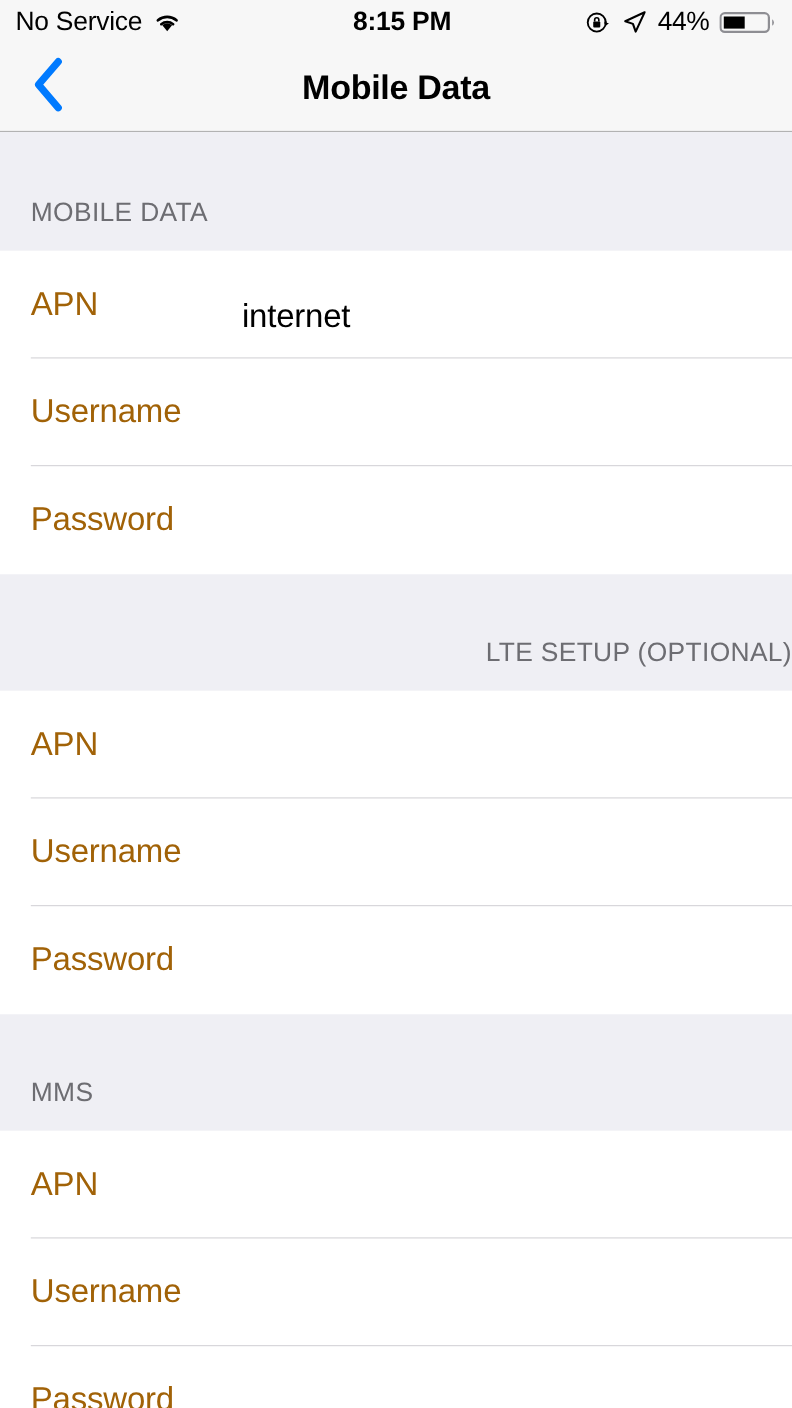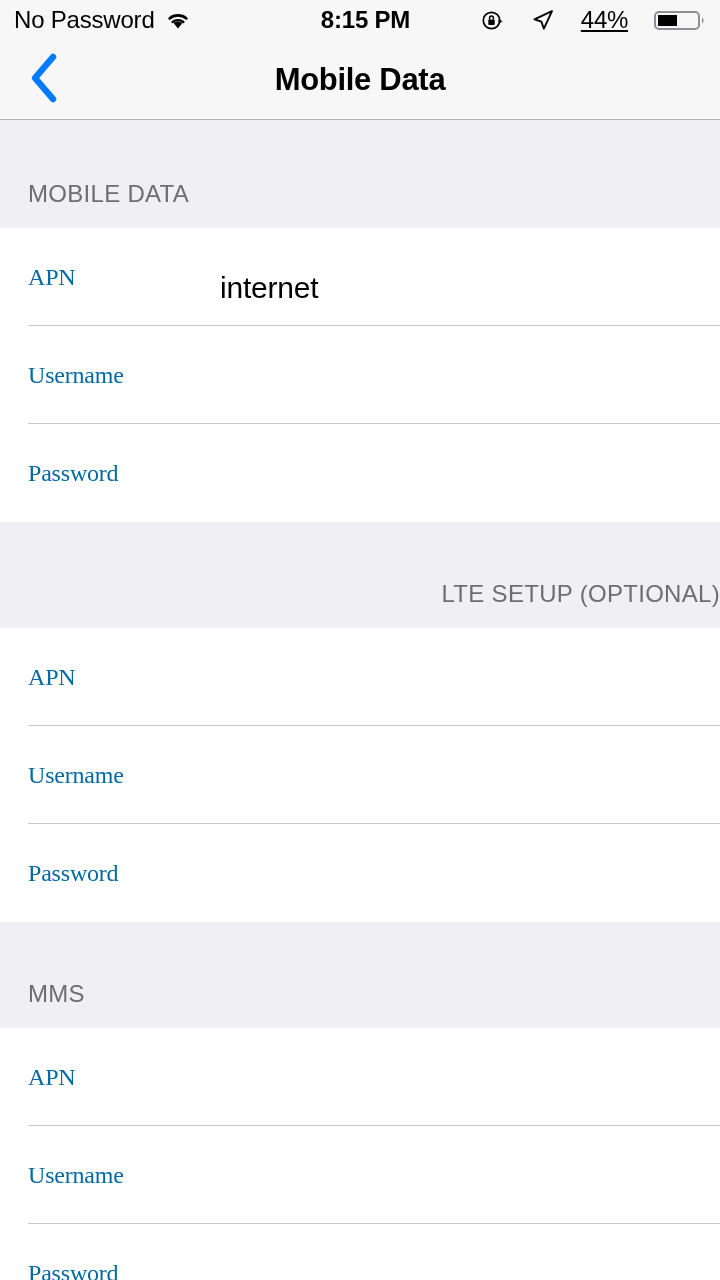--- a/index.html
+++ b/index.html
@@ -40,24 +40,23 @@
   }
   .status-center {
     position: absolute;
     left: 11px; right: 0;
     text-align: center;
     pointer-events: none;
   }
   .status-right {
     display: flex;
     align-items: center;
-    gap: 26px;
+    gap: 9px;
     margin-left: auto;
     flex: 0 0 auto;
-    text-decoration: underline;
   }
   .status-text {
     font-size: 24px;
     color: #000000;
     letter-spacing: -0.2px;
     line-height: 1;
   }
   .status-time {
     font-size: 24px;
     font-weight: bold;
@@ -144,45 +143,44 @@
     left: 28px;
     right: 0;
     bottom: 0;
     height: 1px;
     background: #C8C7CC;
   }
   .row.last::after {
     display: none;
   }
   .row-label {
-    font-size: 24px;
-    color: #0369a1;
+    font-size: 30px;
+    color: #a16207;
     letter-spacing: -0.2px;
     flex: 0 0 auto;
     width: 192px;
-    font-family: Liberation Serif, serif;
   }
   .row-value {
     font-size: 30px;
     color: #000000;
     letter-spacing: -0.2px;
     margin-top: 21px;
   }
   .row-value:empty::before {
     content: "";
   }
 </style>
 </head>
 <body>
 
 <div class="phone">
 
   <div class="status-bar">
     <div class="status-left">
-      <span class="status-text">No Password</span>
+      <span class="status-text">No Service</span>
       <span class="icon-wifi">
         <svg width="26" height="19" viewBox="0 0 26 19">
           <path d="M13 17.4 L8.6 11.9 a7.2 7.2 0 0 1 8.8 0 Z" fill="#000"></path>
           <path d="M4.6 7.4 a13.2 13.2 0 0 1 16.8 0" stroke="#000" stroke-width="2.6" fill="none" stroke-linecap="round"></path>
           <path d="M7.6 11.0 a8.7 8.7 0 0 1 10.8 0" stroke="#000" stroke-width="2.4" fill="none" stroke-linecap="round"></path>
         </svg>
       </span>
     </div>
 
     <div class="status-center">

